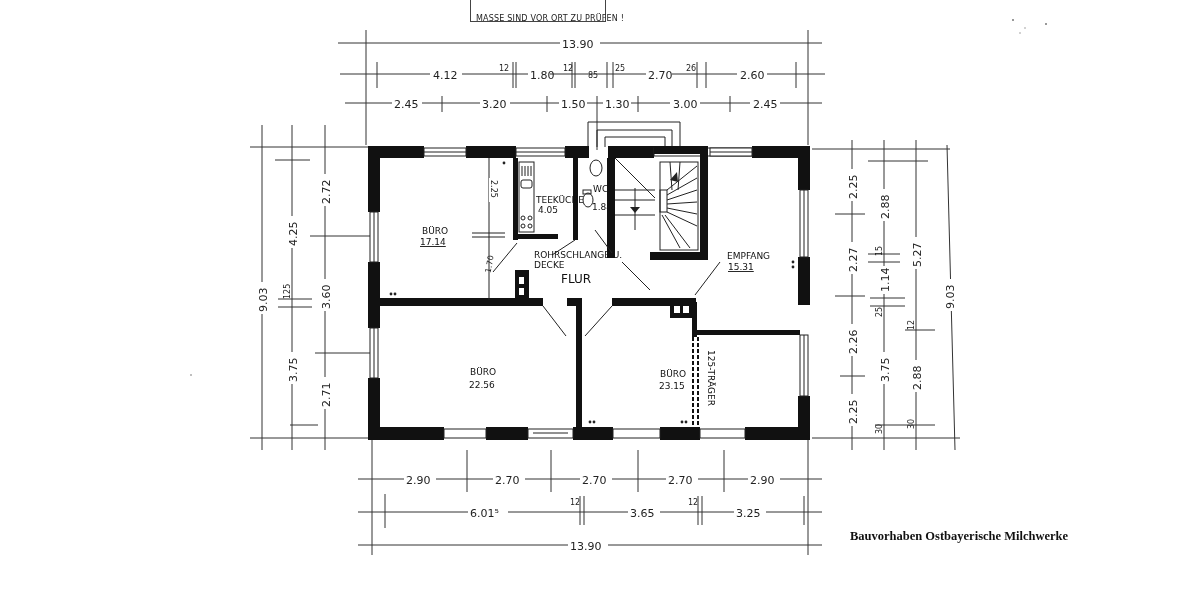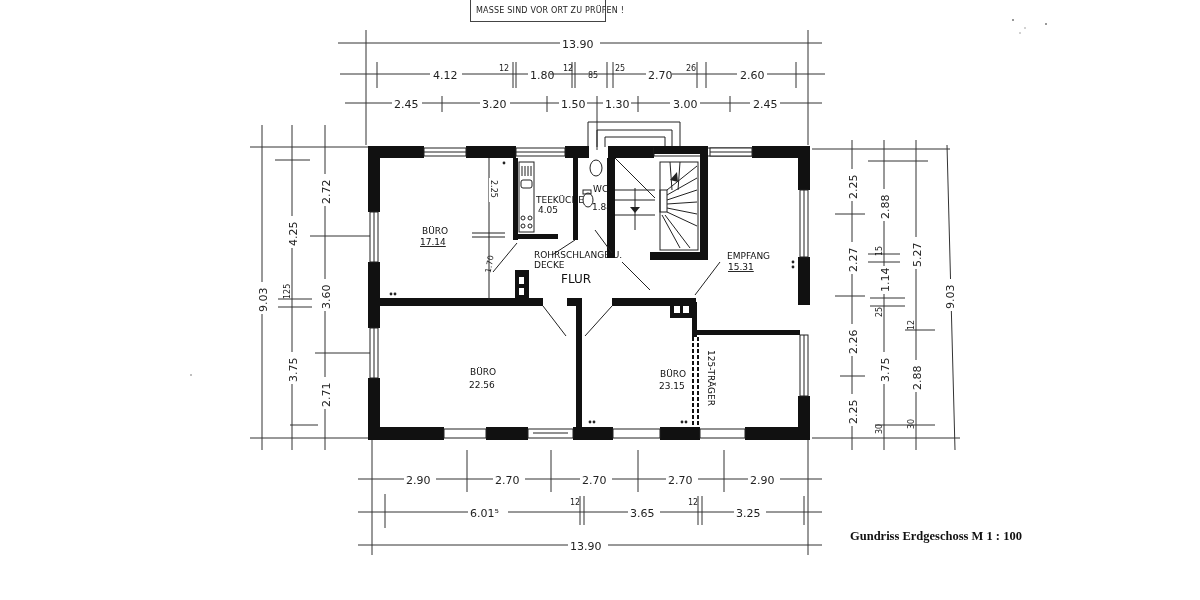--- a/index.html
+++ b/index.html
@@ -6,21 +6,21 @@
   body{width:1200px;height:600px;position:relative;overflow:hidden;font-family:"DejaVu Sans",sans-serif;}
   #plan{position:absolute;left:0;top:0;width:1200px;height:600px;}
   .dim{font-family:"DejaVu Sans",sans-serif;font-size:11px;fill:#222;}
   .dimsm{font-family:"DejaVu Sans",sans-serif;font-size:8px;fill:#222;}
   .room{font-family:"DejaVu Sans",sans-serif;font-size:9px;fill:#111;}
   .roomlg{font-family:"DejaVu Sans",sans-serif;font-size:12px;fill:#111;}
   .ln{stroke:#333;stroke-width:1;fill:none;}
   .wall{fill:#111;}
   .thin{stroke:#222;stroke-width:1;fill:none;}
   .note-box{position:absolute;left:470px;top:0px;width:136px;height:22px;border:1px solid #444;border-top:none;box-sizing:border-box;}
-  .note-text{position:absolute;left:476px;top:6px;font-size:8px;color:#222;letter-spacing:0.2px;font-family:"DejaVu Sans",sans-serif;}
+  .note-text{position:absolute;left:476px;top:14px;font-size:8px;color:#222;letter-spacing:0.2px;font-family:"DejaVu Sans",sans-serif;}
   .title-block{position:absolute;left:850px;top:529px;font-family:"Liberation Serif",serif;font-weight:bold;font-size:12.5px;line-height:15px;color:#111;}
 </style>
 </head>
 <body>
 
 <div class="note-box"></div>
 <div class="note-text">MASSE SIND VOR ORT ZU PRÜFEN !</div>
 
 <svg id="plan" viewBox="0 0 1200 600" xmlns="http://www.w3.org/2000/svg">
 
@@ -434,14 +434,14 @@
   <g>
     <circle cx="1013" cy="20" r="1" fill="#777"></circle>
     <circle cx="1025" cy="28" r="0.8" fill="#999"></circle>
     <circle cx="1046" cy="24" r="1" fill="#777"></circle>
     <circle cx="1020" cy="33" r="0.8" fill="#999"></circle>
     <circle cx="191" cy="375" r="1" fill="#aaa"></circle>
   </g>
 </svg>
 
 <div class="title-block">
-  <div>Gundriss Erdgeschoss M 1 : 100</div>
+  <div>Bauvorhaben Ostbayerische Milchwerke</div>
 </div>
 
 </body></html>

